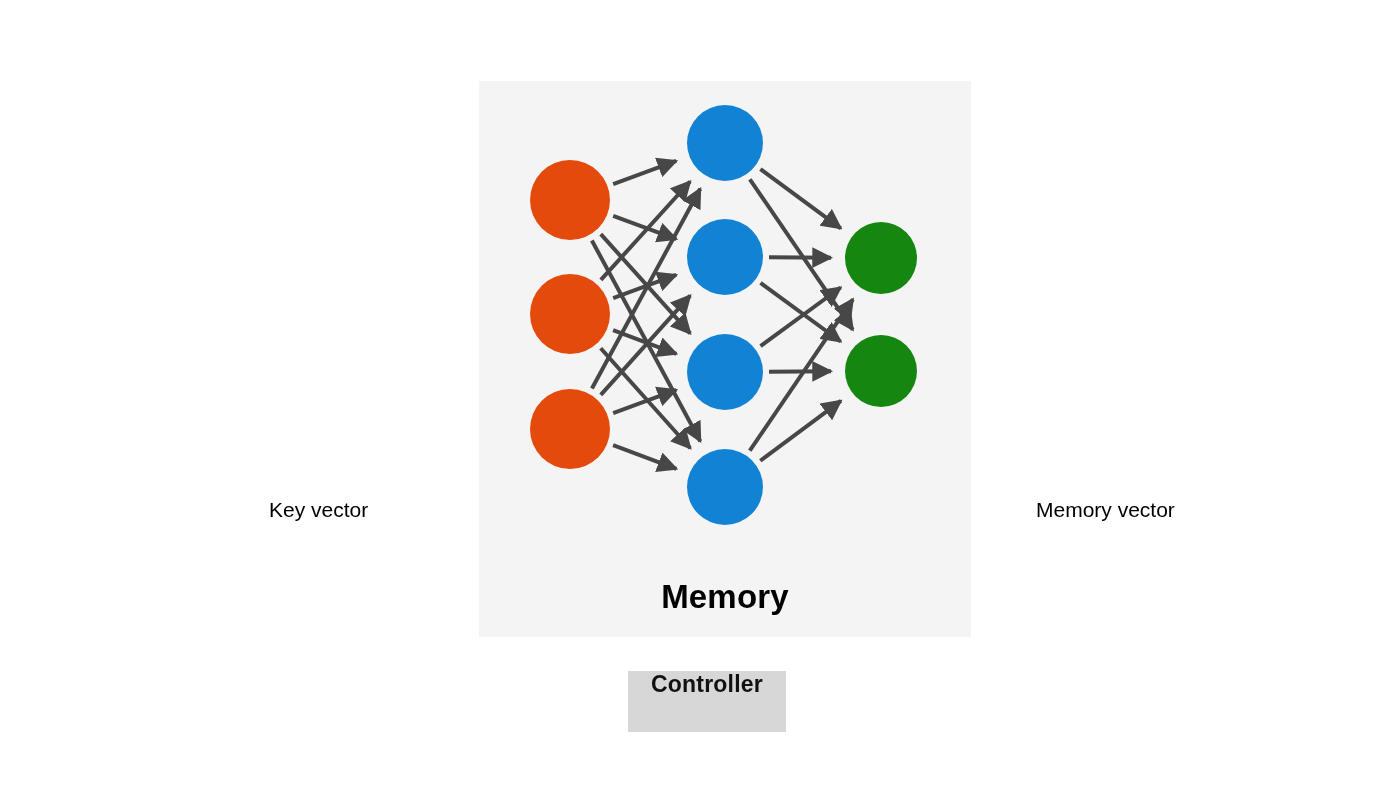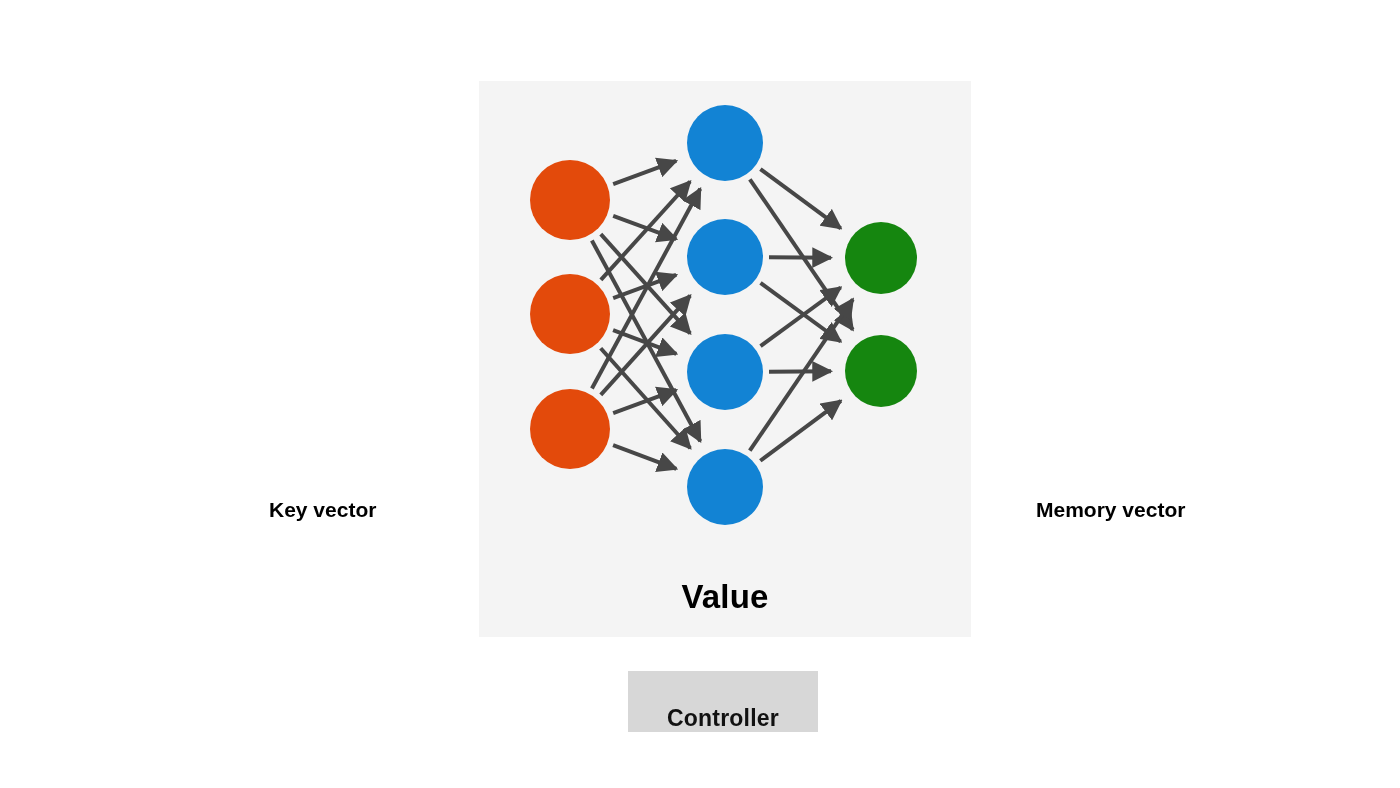--- a/index.html
+++ b/index.html
@@ -54,44 +54,44 @@
     top: 81px;
     width: 492px;
     height: 556px;
     overflow: visible;
   }
 
   
   .side-label {
     position: absolute;
     font-size: 21px;
-    font-weight: bold;
+    font-weight: normal;
     color: #000000;
     white-space: nowrap;
     text-align: center;
   }
   .side-label.key {
     left: 269px;
     top: 498px;
   }
   .side-label.value {
     left: 1036px;
     top: 498px;
   }
 
   
   .controller-box {
     position: absolute;
     left: 628px;
     top: 671px;
-    width: 190px;
+    width: 158px;
     height: 61px;
     background: #d7d7d7;
     display: flex;
-    align-items: flex-end;
+    align-items: flex-start;
     justify-content: center;
   }
   .controller-label {
     font-size: 23px;
     font-weight: bold;
     color: #111111;
     letter-spacing: 0.2px;
   }
 </style>
 </head>
@@ -135,21 +135,21 @@
         <circle cx="91" cy="348" r="40" fill="#e34a0b"></circle>
         <circle cx="246" cy="62" r="38" fill="#1283d4"></circle>
         <circle cx="246" cy="176" r="38" fill="#1283d4"></circle>
         <circle cx="246" cy="291" r="38" fill="#1283d4"></circle>
         <circle cx="246" cy="406" r="38" fill="#1283d4"></circle>
         <circle cx="402" cy="177" r="36" fill="#15860f"></circle>
         <circle cx="402" cy="290" r="36" fill="#15860f"></circle>
       </g>
   </svg>
 
-  <div class="memory-label">Value</div>
+  <div class="memory-label">Memory</div>
 
   <div class="side-label key">Key vector</div>
 
   <div class="side-label value">Memory vector</div>
 
   <div class="controller-box">
     <span class="controller-label">Controller</span>
   </div>
 
 </div>

